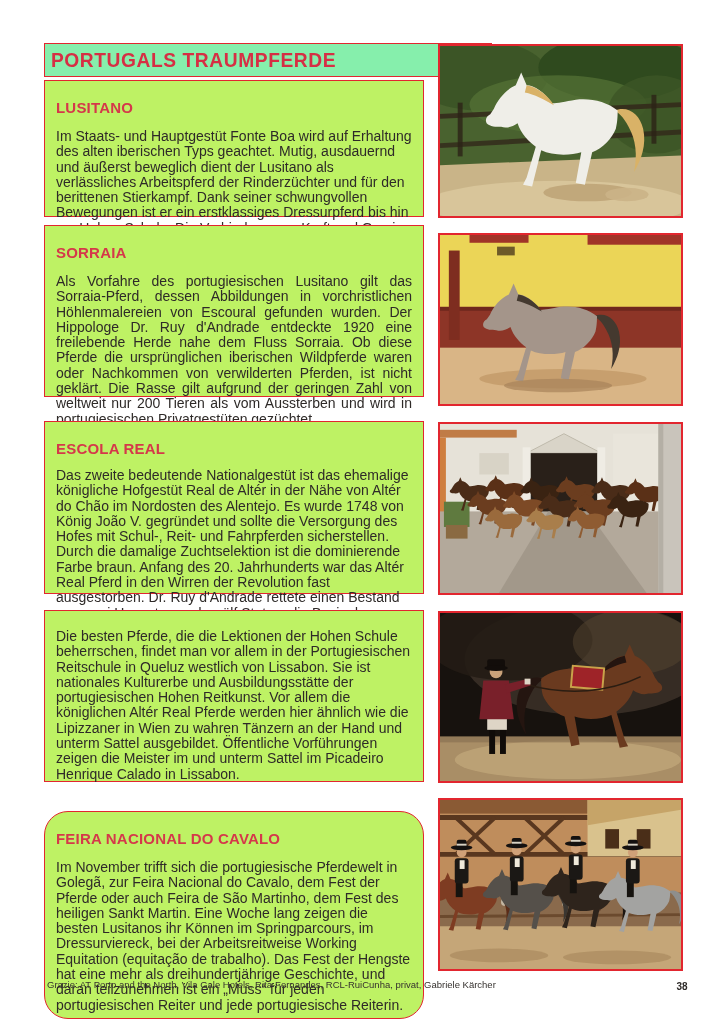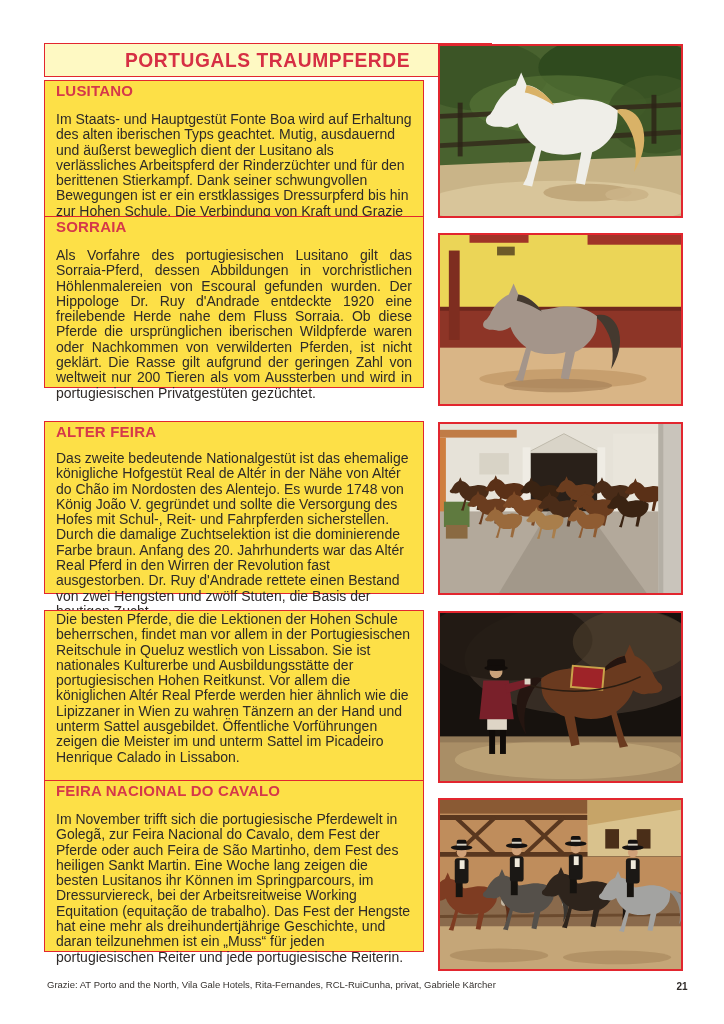--- a/index.html
+++ b/index.html
@@ -1,31 +1,31 @@
 <!DOCTYPE html>
 <html><head>
 <meta charset="utf-8">
 <style>
   html,body{margin:0;padding:0;background:#ffffff;}
   .page{position:relative;width:724px;height:1024px;background:#ffffff;overflow:hidden;
         font-family:"Liberation Sans",sans-serif;}
-  .banner{position:absolute;left:44px;top:43px;width:448px;height:34px;background:#fef9c3;
-          border:1.5px solid #e2262f;box-sizing:border-box;display:flex;align-items:center;justify-content:center;}
+  .banner{position:absolute;left:44px;top:43px;width:448px;height:34px;background:#86efac;
+          border:1.5px solid #e2262f;box-sizing:border-box;display:flex;align-items:center;}
   .banner .t{font-size:20px;font-weight:bold;color:#d62f44;letter-spacing:0.6px;transform:scaleX(.96);}
-  .tbox{position:absolute;left:44px;width:380px;background:#fde047;border:1.5px solid #e2262f;
-        box-sizing:border-box;padding:1px 11px 6px;}
+  .tbox{position:absolute;left:44px;width:380px;background:#bef264;border:1.5px solid #e2262f;
+        box-sizing:border-box;padding:18px 11px 6px;}
   .tbox h2{margin:0 0 13px;font-size:15px;font-weight:bold;color:#d5384a;letter-spacing:.2px;}
   .tbox p{margin:0;font-size:14px;line-height:15.3px;color:#2e2a28;}
   .just p{text-align:justify;}
   #box1{top:80px;height:137px;}
-  #box2{top:216px;height:172px;}
+  #box2{top:225px;height:172px;}
   #box3{top:421px;height:173px;}
   #box3 h2{margin-bottom:11px;}
   #box4{top:610px;height:172px;}
-  #box5{top:780px;height:172px;}
+  #box5{top:811px;height:208px;border-radius:24px;}
   .photo{position:absolute;left:438px;width:245px;border:2px solid #e2262f;box-sizing:border-box;
          overflow:hidden;background:#999;}
   .photo svg{display:block;width:100%;height:100%;}
   #ph1{top:44px;height:174px;}
   #ph2{top:233px;height:173px;}
   #ph3{top:422px;height:173px;}
   #ph4{top:611px;height:172px;}
   #ph5{top:798px;height:173px;}
   .credits{position:absolute;left:47px;top:979px;font-size:9.5px;color:#35312e;}
   .pageno{position:absolute;left:660px;top:981px;width:44px;text-align:center;font-size:10px;
@@ -44,21 +44,21 @@
     <h2>LUSITANO</h2>
     <p>Im Staats- und Hauptgestüt Fonte Boa wird auf Erhaltung des alten iberischen Typs geachtet. Mutig, ausdauernd und äußerst beweglich dient der Lusitano als verlässliches Arbeitspferd der Rinderzüchter und für den berittenen Stierkampf. Dank seiner schwungvollen Bewegungen ist er ein erstklassiges Dressurpferd bis hin zur Hohen Schule. Die Verbindung von Kraft und Grazie machen ihn zum Traumpferd für anspruchsvolle Reiterinnen und Reiter.</p>
   </div>
 
   <div class="tbox just" id="box2">
     <h2>SORRAIA</h2>
     <p>Als Vorfahre des portugiesischen Lusitano gilt das Sorraia-Pferd, dessen Abbildungen in vorchristlichen Höhlenmalereien von Escoural gefunden wurden. Der Hippologe Dr. Ruy d'Andrade entdeckte 1920 eine freilebende Herde nahe dem Fluss Sorraia. Ob diese Pferde die ursprünglichen iberischen Wildpferde waren oder Nachkommen von verwilderten Pferden, ist nicht geklärt. Die Rasse gilt aufgrund der geringen Zahl von weltweit nur 200 Tieren als vom Aussterben und wird in portugiesischen Privatgestüten gezüchtet.</p>
   </div>
 
   <div class="tbox" id="box3">
-    <h2>ALTER FEIRA</h2>
+    <h2>ESCOLA REAL</h2>
     <p>Das zweite bedeutende Nationalgestüt ist das ehemalige königliche Hofgestüt Real de Altér in der Nähe von Altér do Chão im Nordosten des Alentejo. Es wurde 1748 von König João V. gegründet und sollte die Versorgung des Hofes mit Schul-, Reit- und Fahrpferden sicherstellen. Durch die damalige Zuchtselektion ist die dominierende Farbe braun. Anfang des 20. Jahrhunderts war das Altér Real Pferd in den Wirren der Revolution fast ausgestorben. Dr. Ruy d'Andrade rettete einen Bestand von zwei Hengsten und zwölf Stuten, die Basis der heutigen Zucht.</p>
   </div>
 
   <div class="tbox" id="box4">
     <p>Die besten Pferde, die die Lektionen der Hohen Schule beherrschen, findet man vor allem in der Portugiesischen Reitschule in Queluz westlich von Lissabon. Sie ist nationales Kulturerbe und Ausbildungsstätte der portugiesischen Hohen Reitkunst. Vor allem die königlichen Altér Real Pferde werden hier ähnlich wie die Lipizzaner in Wien zu wahren Tänzern an der Hand und unterm Sattel ausgebildet. Öffentliche Vorführungen zeigen die Meister im und unterm Sattel im Picadeiro Henrique Calado in Lissabon.</p>
   </div>
 
   <div class="tbox" id="box5">
     <h2>FEIRA NACIONAL DO CAVALO</h2>
     <p>Im November trifft sich die portugiesische Pferdewelt in Golegã, zur Feira Nacional do Cavalo, dem Fest der Pferde oder auch Feira de São Martinho, dem Fest des heiligen Sankt Martin. Eine Woche lang zeigen die besten Lusitanos ihr Können im Springparcours, im Dressurviereck, bei der Arbeitsreitweise Working Equitation (equitação de trabalho). Das Fest der Hengste hat eine mehr als dreihundertjährige Geschichte, und daran teilzunehmen ist ein „Muss“ für jeden portugiesischen Reiter und jede portugiesische Reiterin.</p>
@@ -272,15 +272,15 @@
       <use href="#rd5" transform="translate(138,82)"></use>
       <g transform="translate(158,68)">
           <use href="#ht5" fill="#8e8e8c"></use>
           <use href="#hs5" fill="#a3a3a1"></use>
         </g>
       <use href="#rd5" transform="translate(196,86)"></use>
     </svg>
   </div>
 
   <div class="credits">Grazie: AT Porto and the North, Vila Gale Hotels, Rita-Fernandes, RCL-RuiCunha, privat, Gabriele Kärcher</div>
-  <div class="pageno">21</div>
+  <div class="pageno">38</div>
 
 </div>
 
 </body></html>

